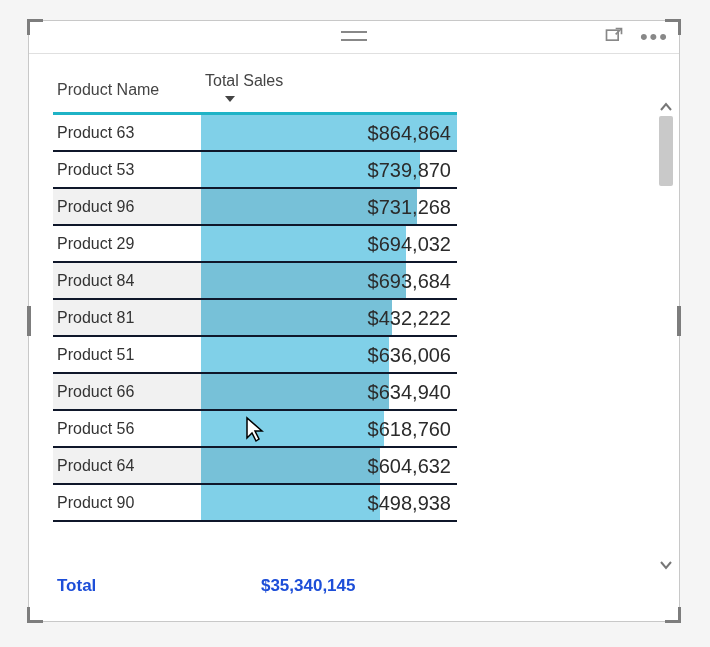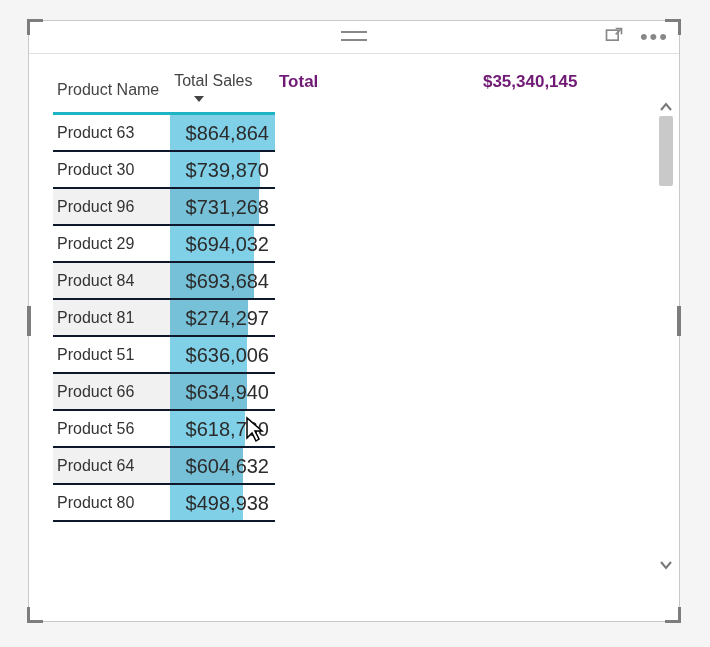--- a/index.html
+++ b/index.html
@@ -70,23 +70,23 @@
   display: flex;
   align-items: center;
   gap: 16px;
 }
 .header-icons .focus-icon svg { width: 20px; height: 20px; }
 .header-icons .more-icon { font-size: 22px; color: #888; letter-spacing: 2px; line-height: 20px; }
 
 
 .content {
   display: flex;
-  flex-direction: row;
+  flex-direction: column;
   height: calc(100% - 32px);
-  padding: 12px 24px 12px 24px;
+  padding: 12px 24px 22px 24px;
   box-sizing: border-box;
   position: relative;
 }
 
 .table-wrap {
   flex: 1 1 auto;
   position: relative;
   overflow: hidden;
 }
 
@@ -175,21 +175,21 @@
   background: #8fa9b0 !important;
   box-shadow: inset 0 0 0 1px #6c868d;
 }
 
 .total-row {
   display: flex;
   width: 380px;
   padding: 6px 0 4px 0;
   font-weight: 600;
   font-size: 17px;
-  color: #701a75;
+  color: #1d4ed8;
 }
 .total-row .tname { width: 136px; padding-left: 4px; }
 .total-row .tval  { width: 244px; text-align: center; padding-right: 6px; }
 
 
 .vscroll {
   position: absolute;
   right: 4px;
   top: 44px;
   bottom: 48px;
@@ -283,21 +283,21 @@
         <tbody class="data-body" id="table-body">
 
         <tr>
               <td class="name-cell col-name">Product 63</td>
               <td class="bar-cell col-sales">
                 <div class="bar-bg" style="width: 100%;"></div>
                 <div class="bar-label">$864,864</div>
               </td>
             </tr>
             <tr>
-              <td class="name-cell col-name">Product 30</td>
+              <td class="name-cell col-name">Product 53</td>
               <td class="bar-cell col-sales">
                 <div class="bar-bg" style="width: 85.5476%;"></div>
                 <div class="bar-label">$739,870</div>
               </td>
             </tr>
             <tr class="alt">
               <td class="name-cell col-name">Product 96</td>
               <td class="bar-cell col-sales alt">
                 <div class="bar-bg" style="width: 84.5529%;"></div>
                 <div class="bar-label">$731,268</div>
@@ -314,21 +314,21 @@
               <td class="name-cell col-name">Product 84</td>
               <td class="bar-cell col-sales alt">
                 <div class="bar-bg" style="width: 80.2073%;"></div>
                 <div class="bar-label">$693,684</div>
               </td>
             </tr>
             <tr class="alt">
               <td class="name-cell col-name">Product 81</td>
               <td class="bar-cell col-sales alt">
                 <div class="bar-bg" style="width: 74.5461%;"></div>
-                <div class="bar-label">$274,297</div>
+                <div class="bar-label">$432,222</div>
               </td>
             </tr>
             <tr>
               <td class="name-cell col-name">Product 51</td>
               <td class="bar-cell col-sales">
                 <div class="bar-bg" style="width: 73.5383%;"></div>
                 <div class="bar-label">$636,006</div>
               </td>
             </tr>
             <tr class="alt">
@@ -346,21 +346,21 @@
               </td>
             </tr>
             <tr class="alt">
               <td class="name-cell col-name">Product 64</td>
               <td class="bar-cell col-sales alt">
                 <div class="bar-bg" style="width: 69.9106%;"></div>
                 <div class="bar-label">$604,632</div>
               </td>
             </tr>
             <tr>
-              <td class="name-cell col-name">Product 80</td>
+              <td class="name-cell col-name">Product 90</td>
               <td class="bar-cell col-sales">
                 <div class="bar-bg" style="width: 69.7592%;"></div>
                 <div class="bar-label">$498,938</div>
               </td>
             </tr>
           </tbody>
       </table>
 
     </div>
 

